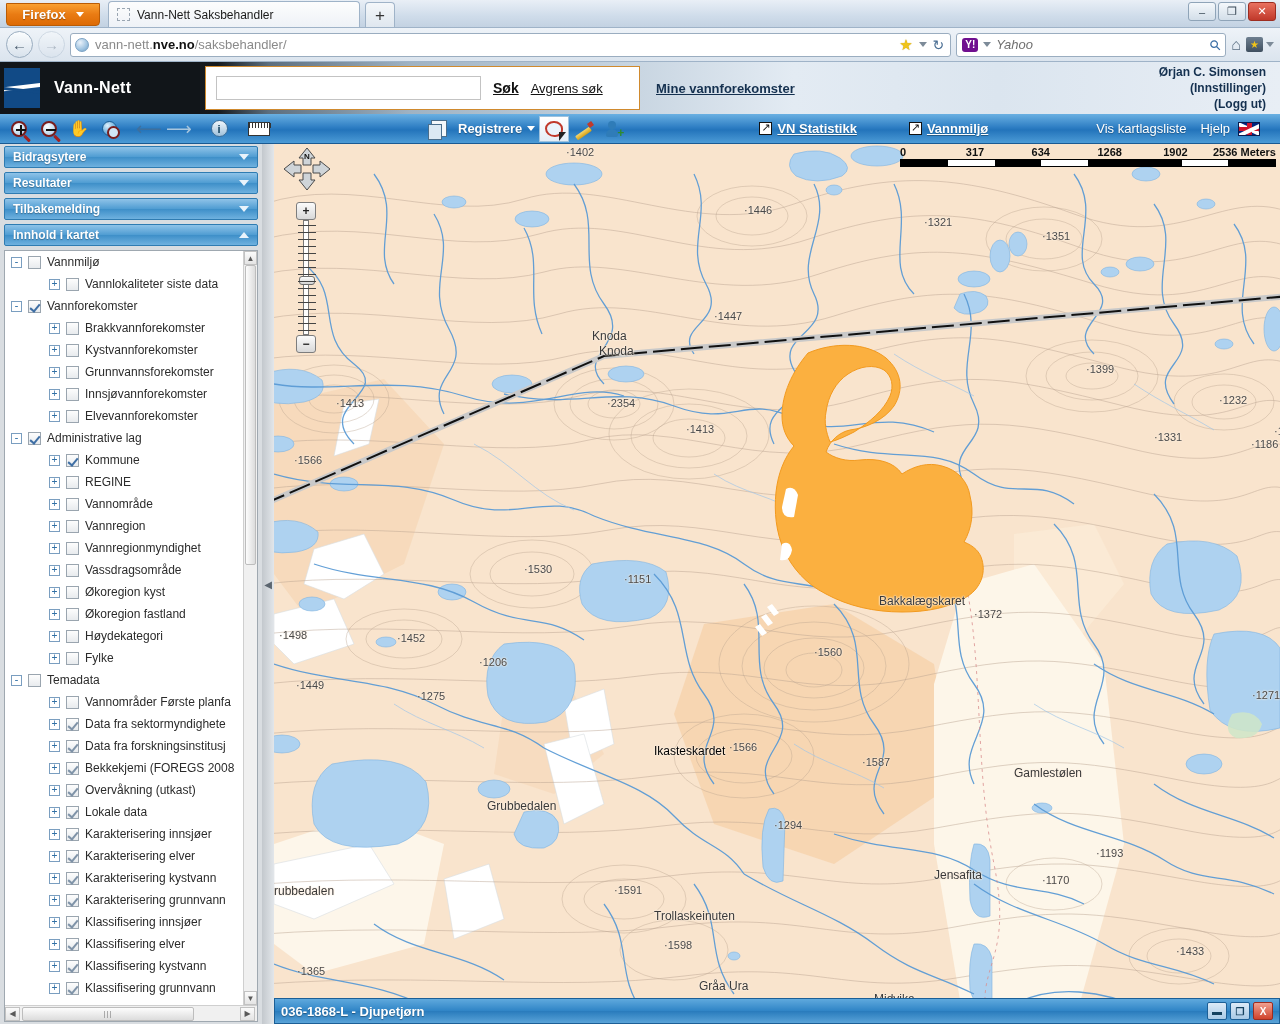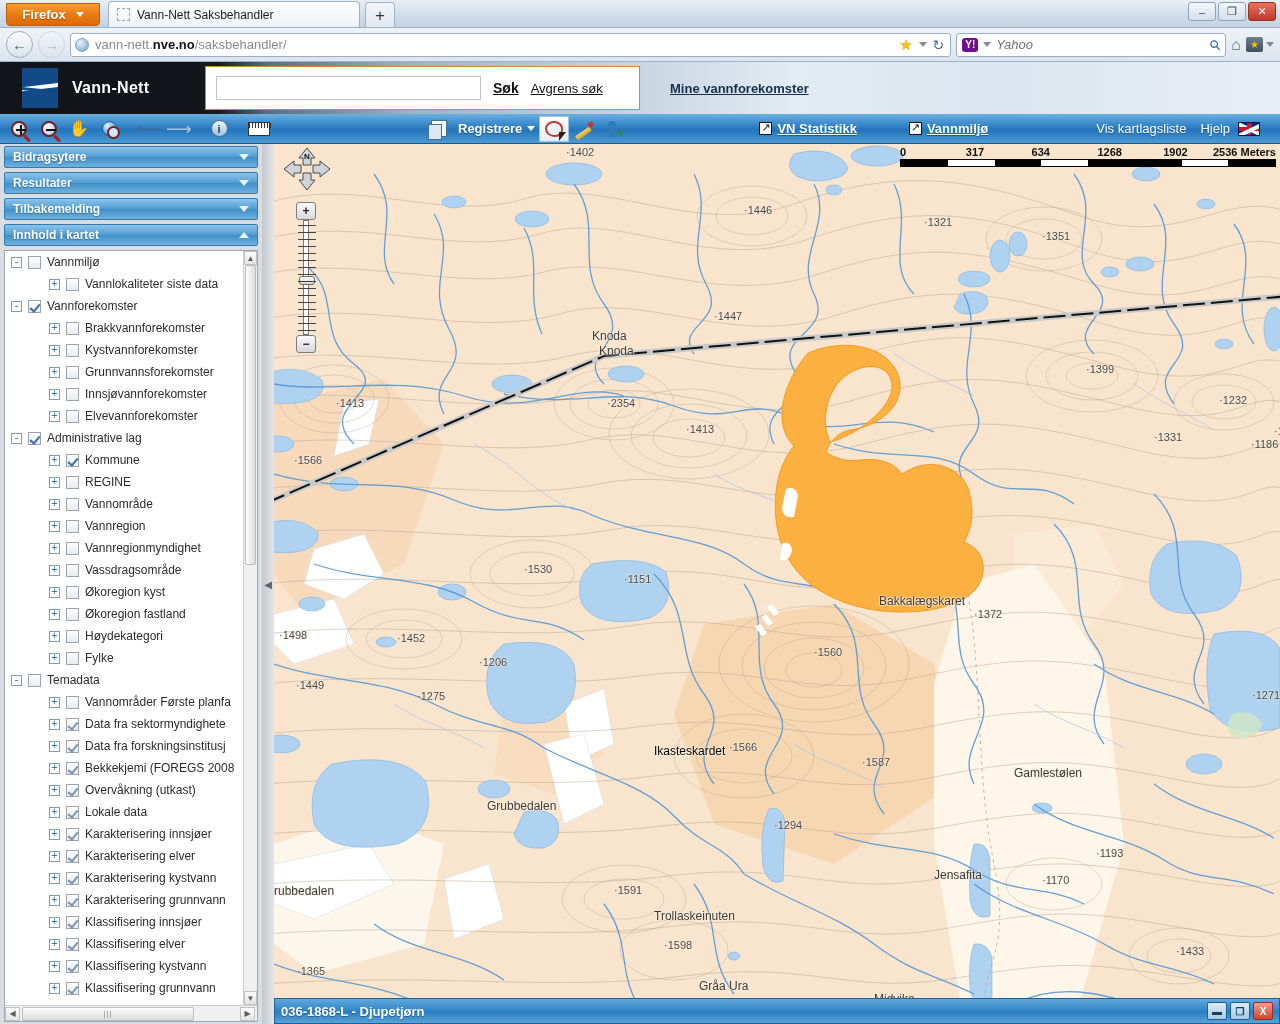--- a/index.html
+++ b/index.html
@@ -101,36 +101,36 @@
   .bookmark-btn { display:flex;align-items:center;gap:3px; }
   .bm-sq { width:17px;height:15px;background:linear-gradient(#6e7f90,#3f4f5f);border-radius:2px;
            display:flex;align-items:center;justify-content:center;color:#f0c419;font-size:10px; }
 
   
   .app-header {
     height:52px; width:100%; position:relative; overflow:hidden;
     background:linear-gradient(90deg,#101417 0%,#151a1e 17%,#5c6e7e 21%,#9fb2c2 32%,#c9d6e2 50%,#e3ebf3 62%,#dbe5ef 78%,#e8eef5 100%);
     display:flex; align-items:center;
   }
-  .hdr-logo-area { width:200px; height:52px; background:#111519; display:flex; align-items:center; gap:14px; padding-left:22px; flex:0 0 auto; }
+  .hdr-logo-area { width:200px; height:52px; background:#111519; display:flex; align-items:center; gap:14px; padding-left:4px; flex:0 0 auto; }
   .logo-mark { width:36px;height:40px;background:#114a86; position:relative; overflow:hidden; }
   .logo-mark::before{content:"";position:absolute;left:-4px;top:17px;width:46px;height:4px;background:#fff;transform:rotate(-7deg);}
   .logo-mark::after{content:"";position:absolute;left:-4px;top:21px;width:46px;height:3px;background:#114a86;transform:rotate(6deg);}
   .logo-text { color:#fff; font-size:16px; font-weight:bold; letter-spacing:.3px; }
   .searchpanel {
     margin-left:5px; width:435px;height:44px;background:#fff;border:1px solid #d08a2e;
     display:flex;align-items:center;gap:12px;padding:0 10px; flex:0 0 auto;
   }
   .searchpanel input {
     width:265px;height:24px;border:1px solid #c3c3c3;outline:none;font-size:12px;padding:0 4px;
     font-family:"Liberation Sans", sans-serif;
   }
   .lnk-sok { font-weight:bold; font-size:14px; color:#111; text-decoration:underline; }
   .lnk-avgrens { font-size:13px; color:#111; text-decoration:underline; }
-  .lnk-mine { margin-left:30px; font-size:13px; font-weight:bold; color:#14304f; text-decoration:underline; }
+  .lnk-mine { margin-left:16px; font-size:13px; font-weight:bold; color:#14304f; text-decoration:underline; }
   .userbox { margin-left:auto; padding-right:14px; text-align:right; color:#14304f; font-size:12px; font-weight:bold; line-height:16px; }
 
   
   .toolbar {
     height:30px;width:100%;
     background:linear-gradient(#6ab0e2,#2f7fc4 45%,#2374bb 55%,#4c9bd6);
     border-bottom:1px solid #1a5a92;
     display:flex;align-items:center; gap:0; padding-left:4px; position:relative;
   }
   .tb-icon { width:30px;height:26px;display:flex;align-items:center;justify-content:center; }
@@ -312,20 +312,25 @@
     <div class="hdr-logo-area">
       <div class="logo-mark"></div>
       <div class="logo-text">Vann-Nett</div>
     </div>
     <div class="searchpanel">
       <input type="text" value="" style="">
       <span class="lnk-sok">Søk</span>
       <span class="lnk-avgrens">Avgrens søk</span>
     </div>
     <span class="lnk-mine">Mine vannforekomster</span>
+    <div class="userbox">
+      <div>Ørjan C. Simonsen</div>
+      <div>(Innstillinger)</div>
+      <div>(Logg ut)</div>
+    </div>
   </div>
 
   <div class="toolbar">
     <div class="tb-icon">
         <span class="mag-ic plus">
           <i></i>
           <b></b>
         </span>
       </div>
     <div class="tb-icon">

